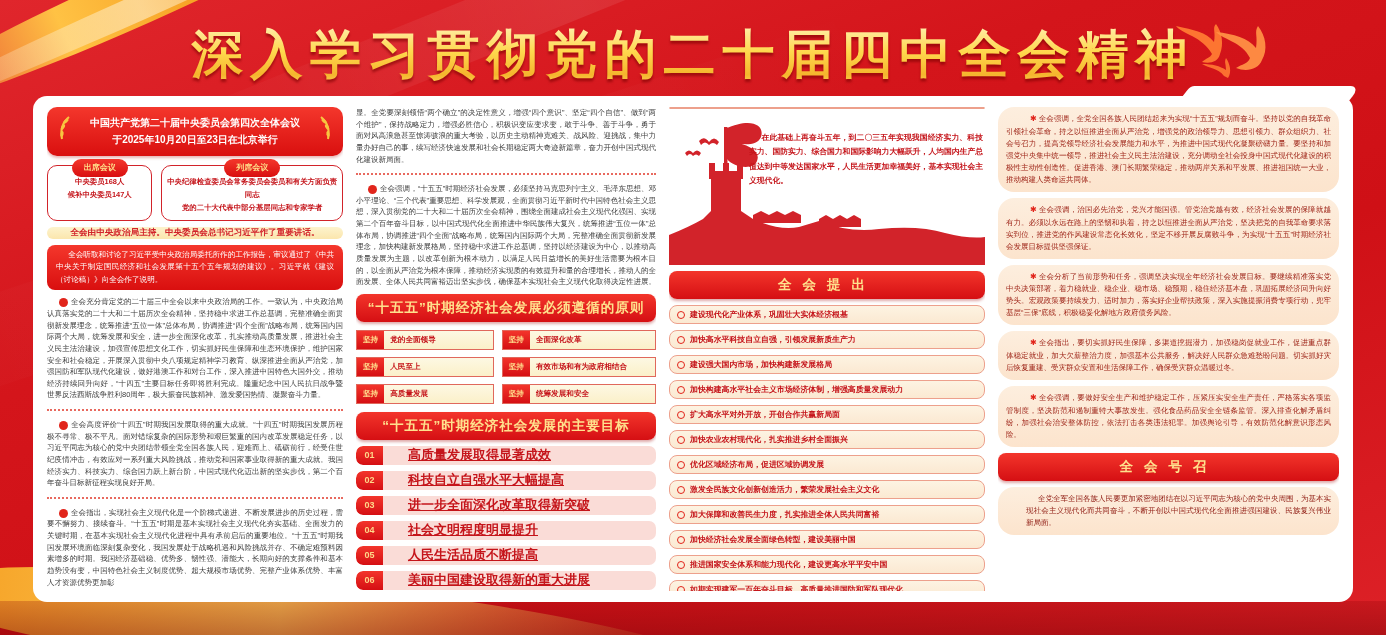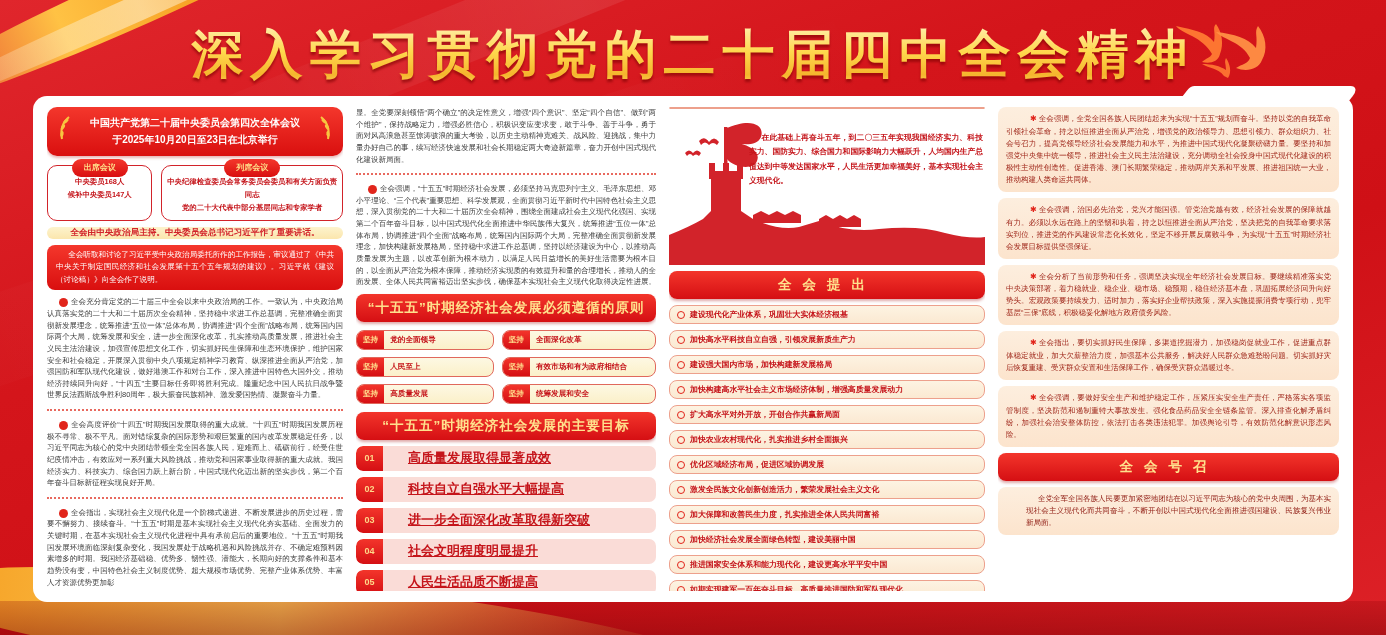--- a/index.html
+++ b/index.html
@@ -49,39 +49,39 @@
   .report-box{background:linear-gradient(180deg,#f4372c,#d90f0f);border-radius:8px;color:#fff;font-size:7.6px;line-height:1.65;padding:4px 9px;text-indent:1.6em;text-align:justify;}
   .para{margin:0;font-size:7.5px;line-height:1.55;color:#3c3c3c;text-indent:1.6em;text-align:justify;}
   .b-ico{display:inline-block;width:9px;height:9px;background:#e1251b;border-radius:50%;color:#fff;font-size:5.5px;line-height:9px;text-align:center;margin-right:3px;vertical-align:0;}
   .b-ico::before{content:"▶";}
   .dotted{border-top:2px dotted #e8695f;margin:2px 0;}
   
   .sec-header{background:linear-gradient(180deg,#f3352b,#d50f13);border-radius:8px;color:#ffe18d;font-weight:800;font-size:13.5px;text-align:center;padding:5px 2px;letter-spacing:1px;box-shadow:0 2px 3px rgba(160,10,10,.35);white-space:nowrap;}
   .sec-header.spread{letter-spacing:11px;}
   
   .principles{display:grid;grid-template-columns:1fr 1.12fr;gap:7px 8px;margin:2px 0;}
-  .pr{display:flex;align-items:stretch;border:1px solid #e0685c;border-radius:8px;background:linear-gradient(180deg,#fdf8e3,#fbf0c9);overflow:hidden;height:18px;}
+  .pr{display:flex;align-items:stretch;border:1px solid #e0685c;border-radius:0;background:linear-gradient(180deg,#fdf8e3,#fbf0c9);overflow:hidden;height:18px;}
   .pr-label{background:linear-gradient(180deg,#f3352b,#d50f13);color:#ffd98a;font-size:7.6px;font-weight:800;padding:0 6px;display:flex;align-items:center;flex:none;}
   .pr-text{color:#c5151b;font-size:7.6px;font-weight:800;display:flex;align-items:center;padding:0 6px;white-space:nowrap;}
   
   .goals{display:flex;flex-direction:column;gap:6px;}
-  .goal{display:flex;align-items:center;background:#fadcd7;border-radius:7px;height:25px;overflow:hidden;}
+  .goal{display:flex;align-items:center;background:#fadcd7;border-radius:7px;height:19px;overflow:hidden;}
   .goal-num{background:linear-gradient(180deg,#f3352b,#d50f13);color:#ffd98a;font-weight:800;font-size:9px;width:27px;height:100%;border-radius:7px 0 0 7px;display:flex;align-items:center;justify-content:center;flex:none;}
   .goal-text{color:#c5151b;font-weight:800;font-size:13px;padding-left:25px;white-space:nowrap;text-decoration:underline;}
   .goal.alt{background:linear-gradient(180deg,#fdf3e2,#fbe9d2);border:1px solid #eda08c;height:18px;}
   
   .wall{position:relative;height:150px;flex:none;}
   .wall svg{position:absolute;inset:0;width:100%;height:100%;}
   .vision{position:relative;z-index:2;margin:16px 2px 0 80px;font-size:7.8px;line-height:1.85;color:#c5151b;text-indent:1.6em;text-align:justify;font-weight:bold;}
   
   .proposals{display:flex;flex-direction:column;gap:6px;}
   .prop{display:flex;align-items:center;background:linear-gradient(180deg,#fdf3e2,#fbe9d2);border:1px solid #eda08c;border-radius:8px;padding:3px 7px;color:#c5151b;font-weight:800;font-size:7.9px;white-space:nowrap;}
   .ring{width:6px;height:6px;border:1.8px solid #e1251b;border-radius:50%;margin-right:5px;flex:none;}
   
-  .peach{background:linear-gradient(180deg,#fdeede,#fce4cd);border-radius:8px;padding:6px 8px;font-size:7.5px;line-height:1.6;color:#9a1c10;text-align:justify;text-indent:1.6em;}
+  .peach{background:linear-gradient(180deg,#fdeede,#fce4cd);border-radius:16px;padding:6px 8px;font-size:7.5px;line-height:1.6;color:#9a1c10;text-align:justify;text-indent:1.6em;}
   .s-ico{display:inline-block;color:#e1251b;font-size:8px;margin-right:2px;}
   .s-ico::before{content:"✱";}
   .call-box{font-weight:400;color:#8f1b12;padding-left:28px;}
 </style>
 </head>
 <body>
 
 <div class="sheen sheen1"></div>
 <div class="sheen sheen2"></div>
 <div class="gold-tl"></div>

